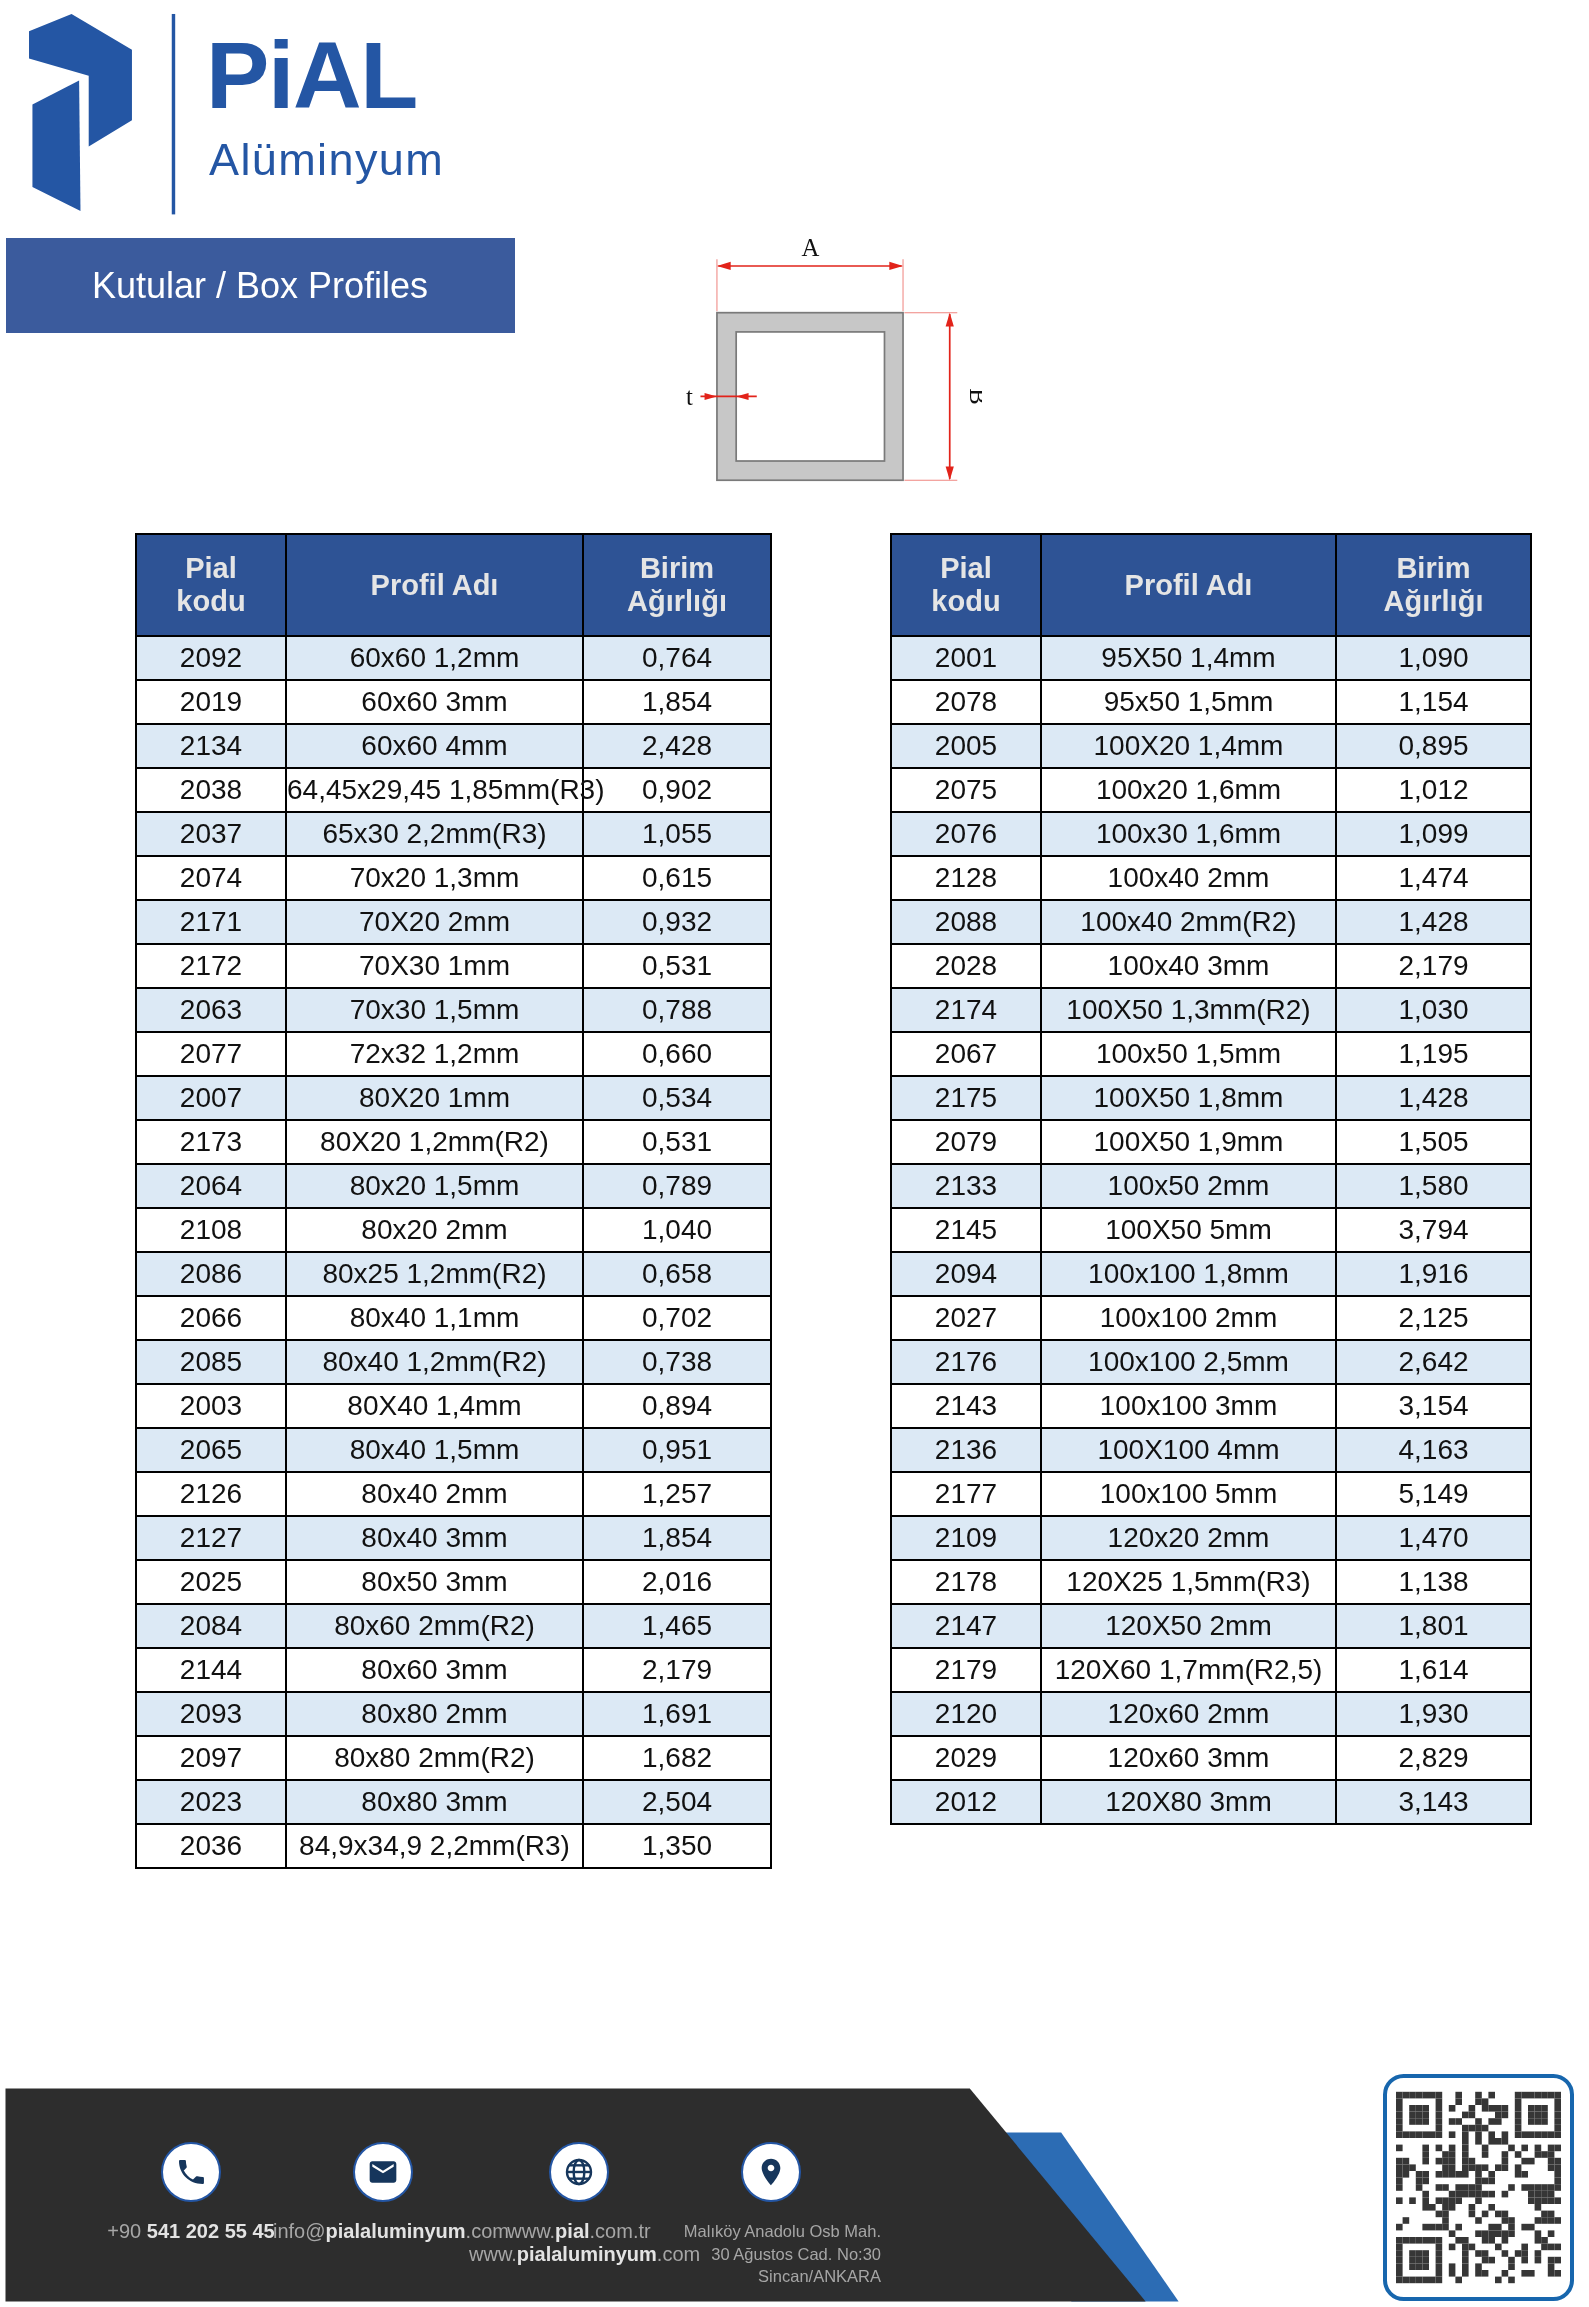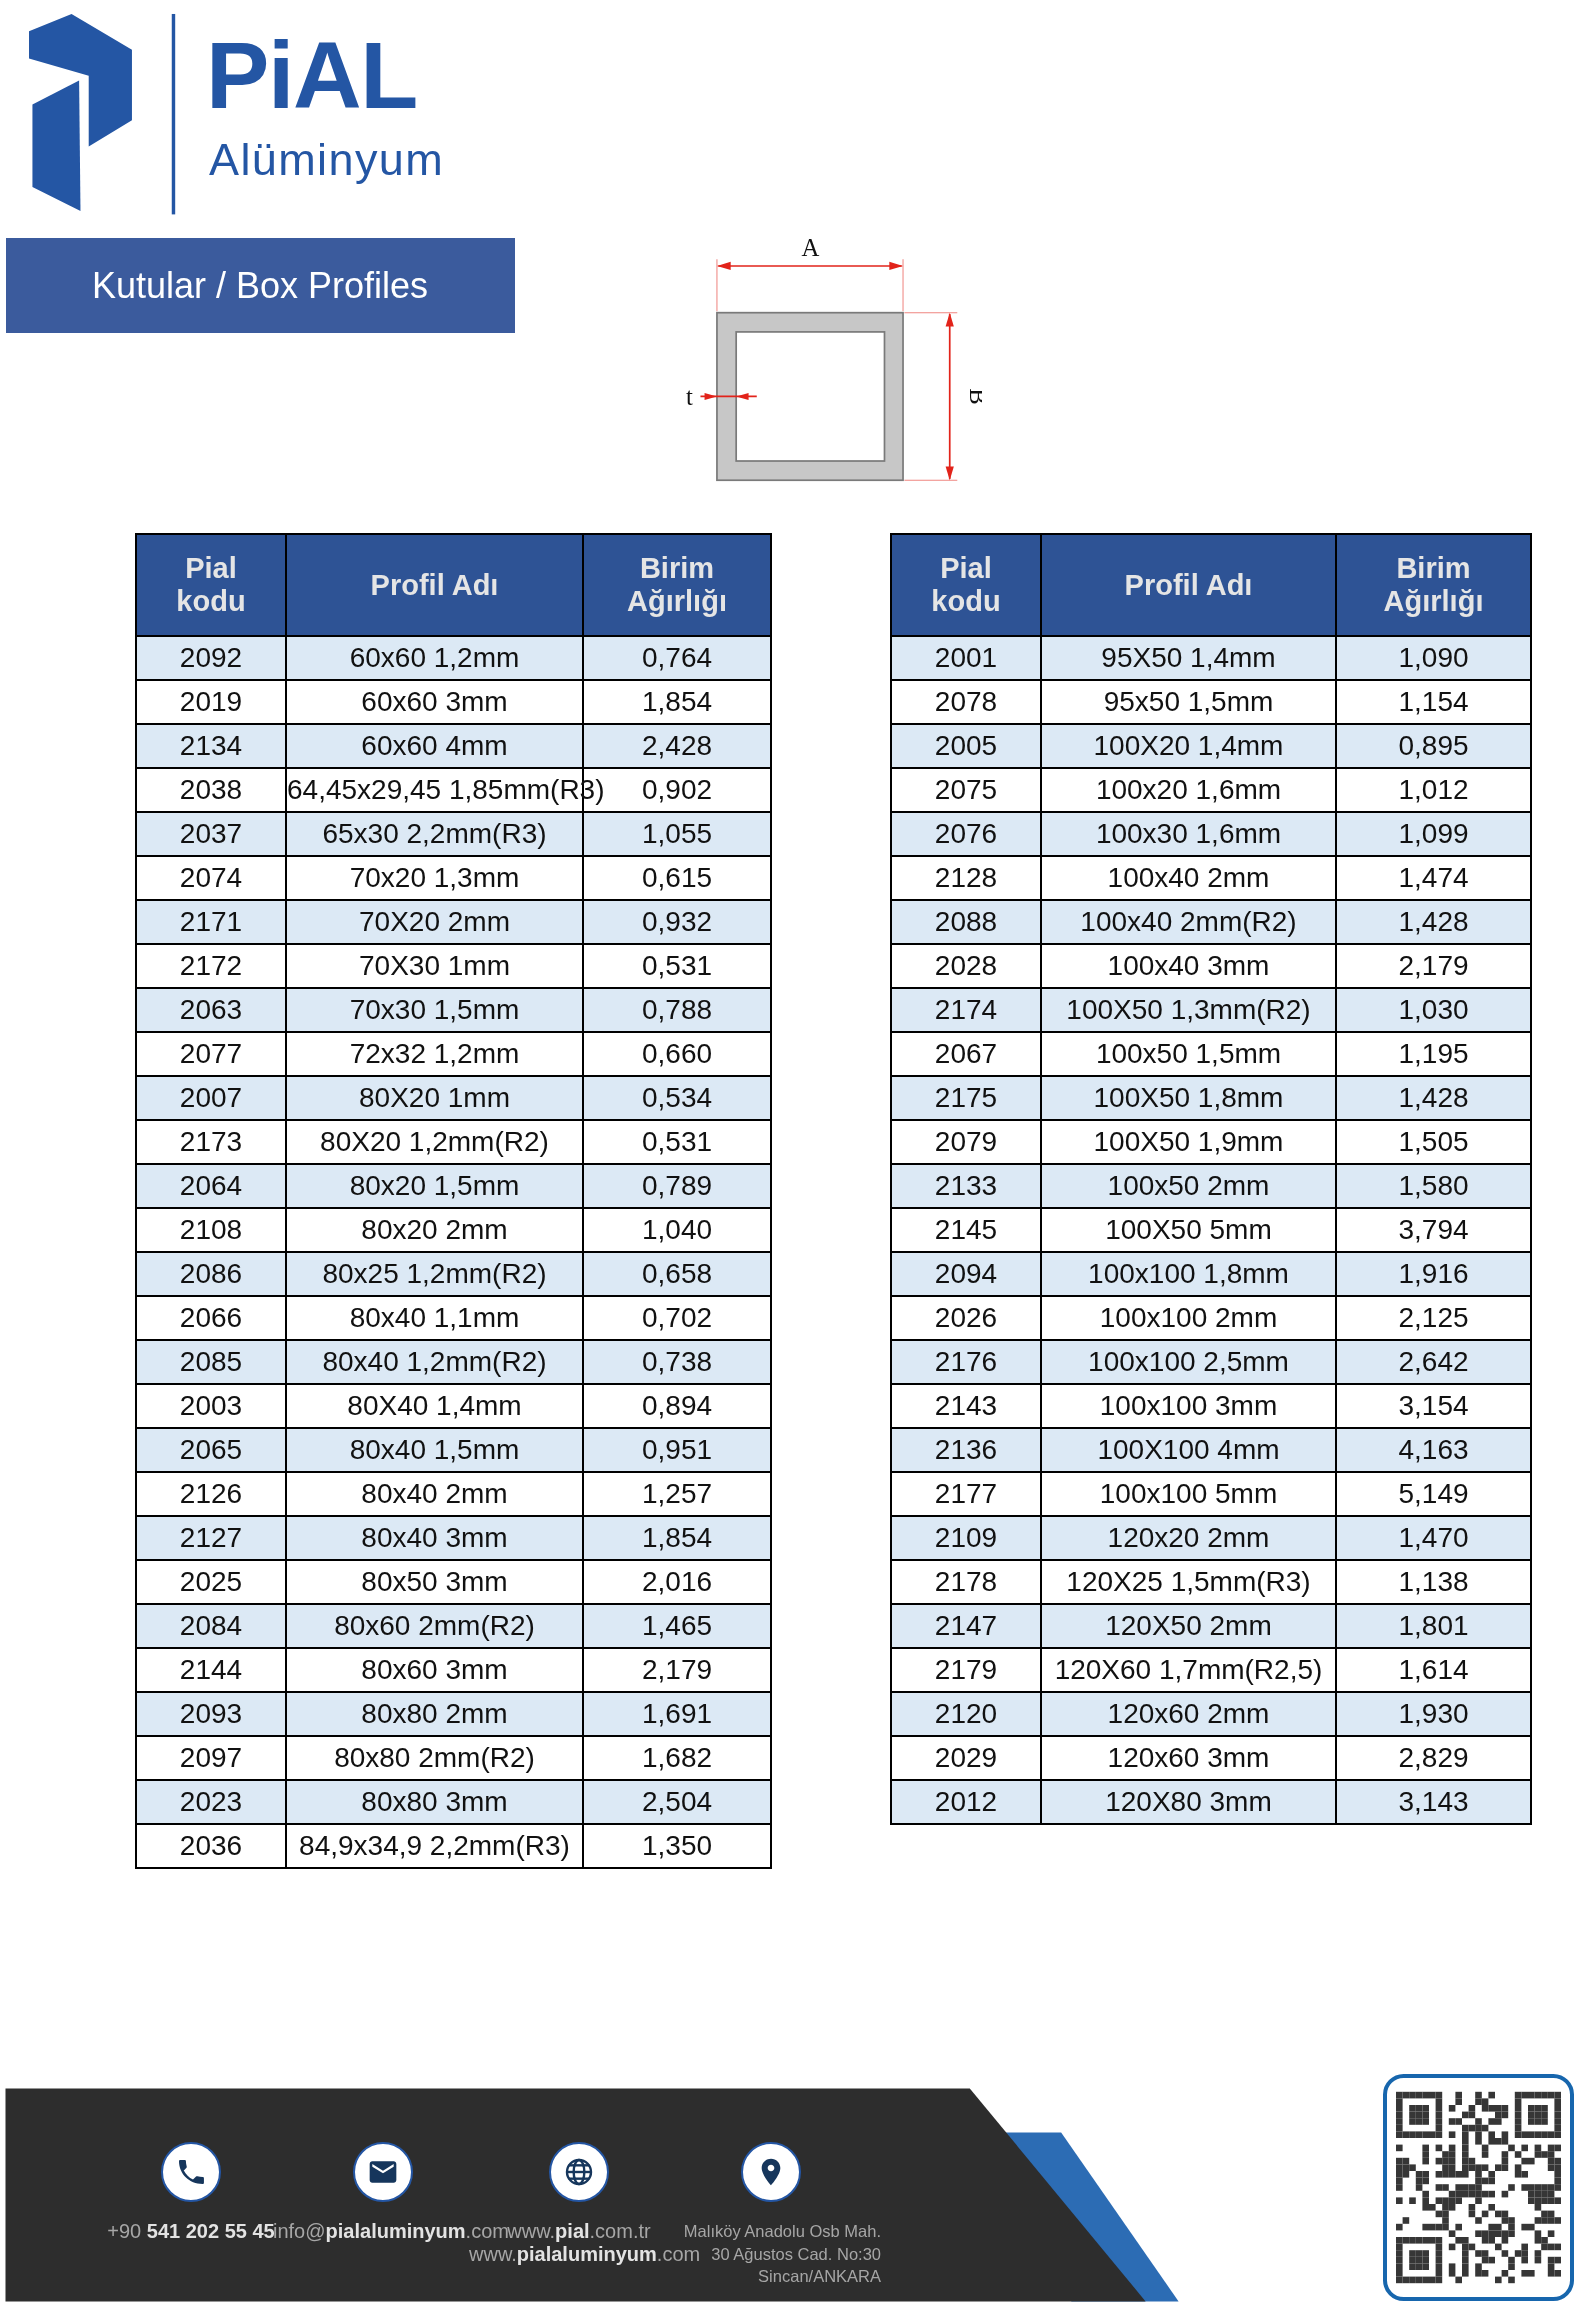--- a/index.html
+++ b/index.html
@@ -324,21 +324,21 @@
           <td>2145</td>
           <td>100X50 5mm</td>
           <td>3,794</td>
         </tr>
         <tr>
           <td>2094</td>
           <td>100x100 1,8mm</td>
           <td>1,916</td>
         </tr>
         <tr>
-          <td>2026</td>
+          <td>2027</td>
           <td>100x100 2mm</td>
           <td>2,125</td>
         </tr>
         <tr>
           <td>2176</td>
           <td>100x100 2,5mm</td>
           <td>2,642</td>
         </tr>
         <tr>
           <td>2143</td>

